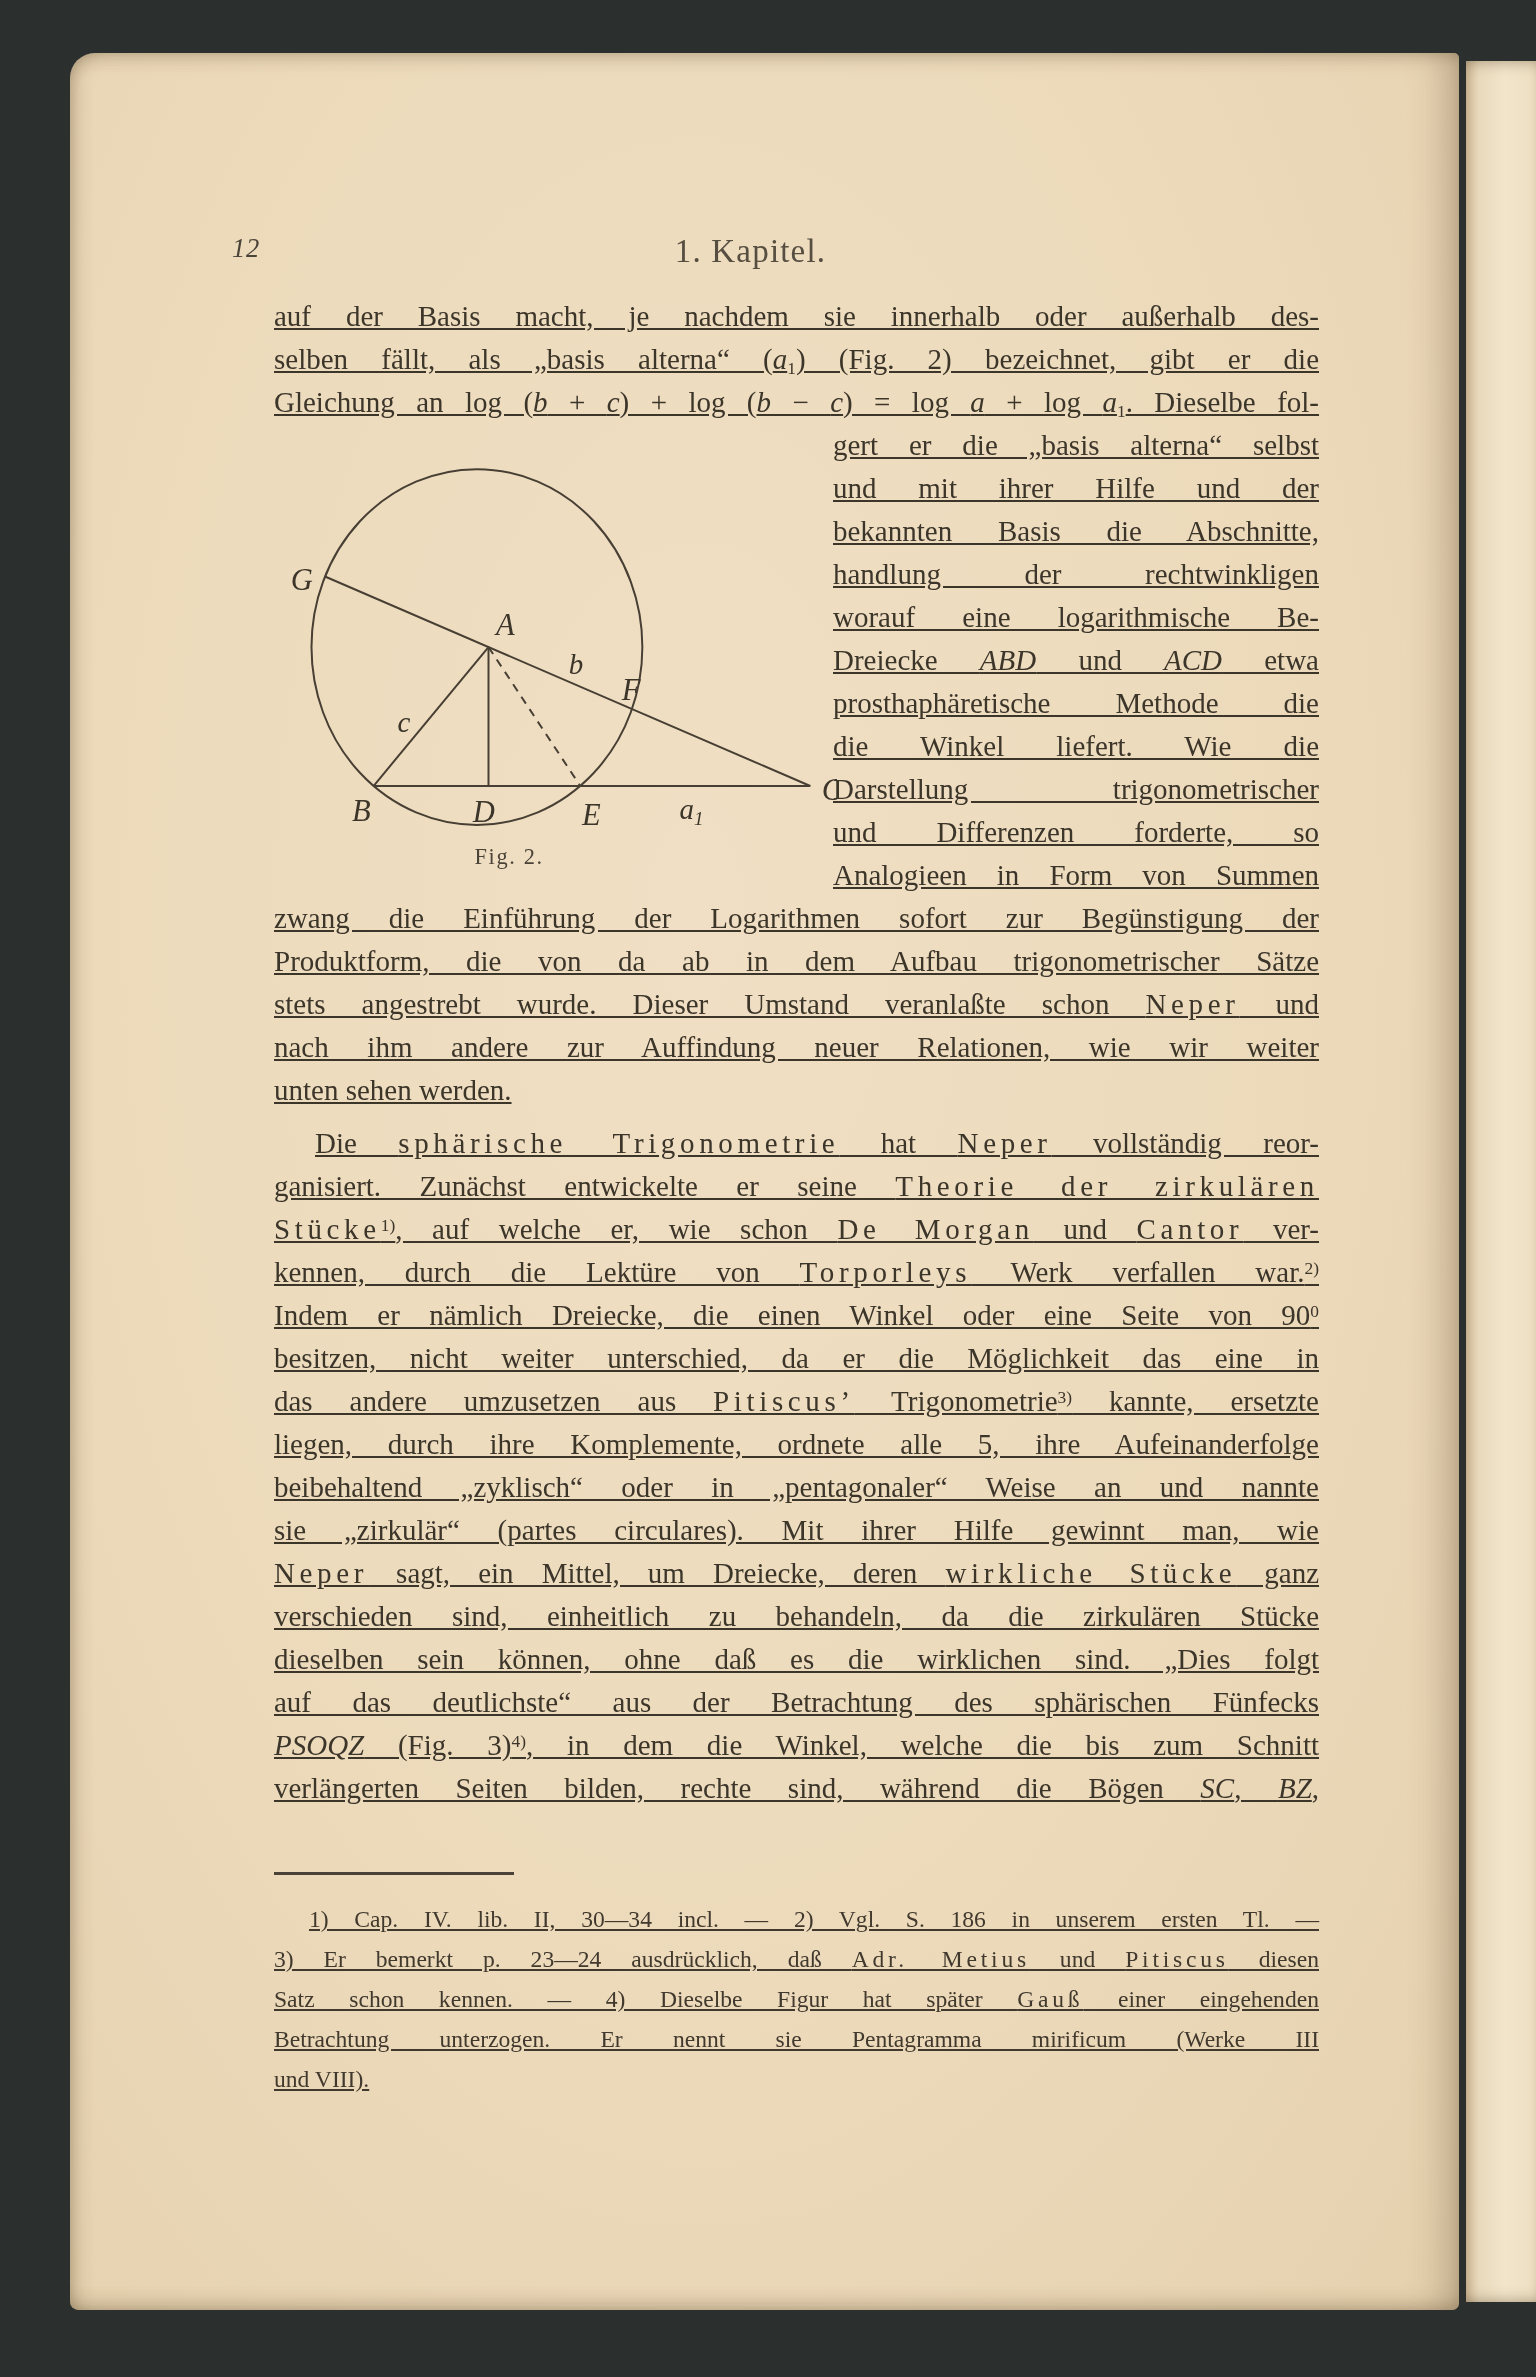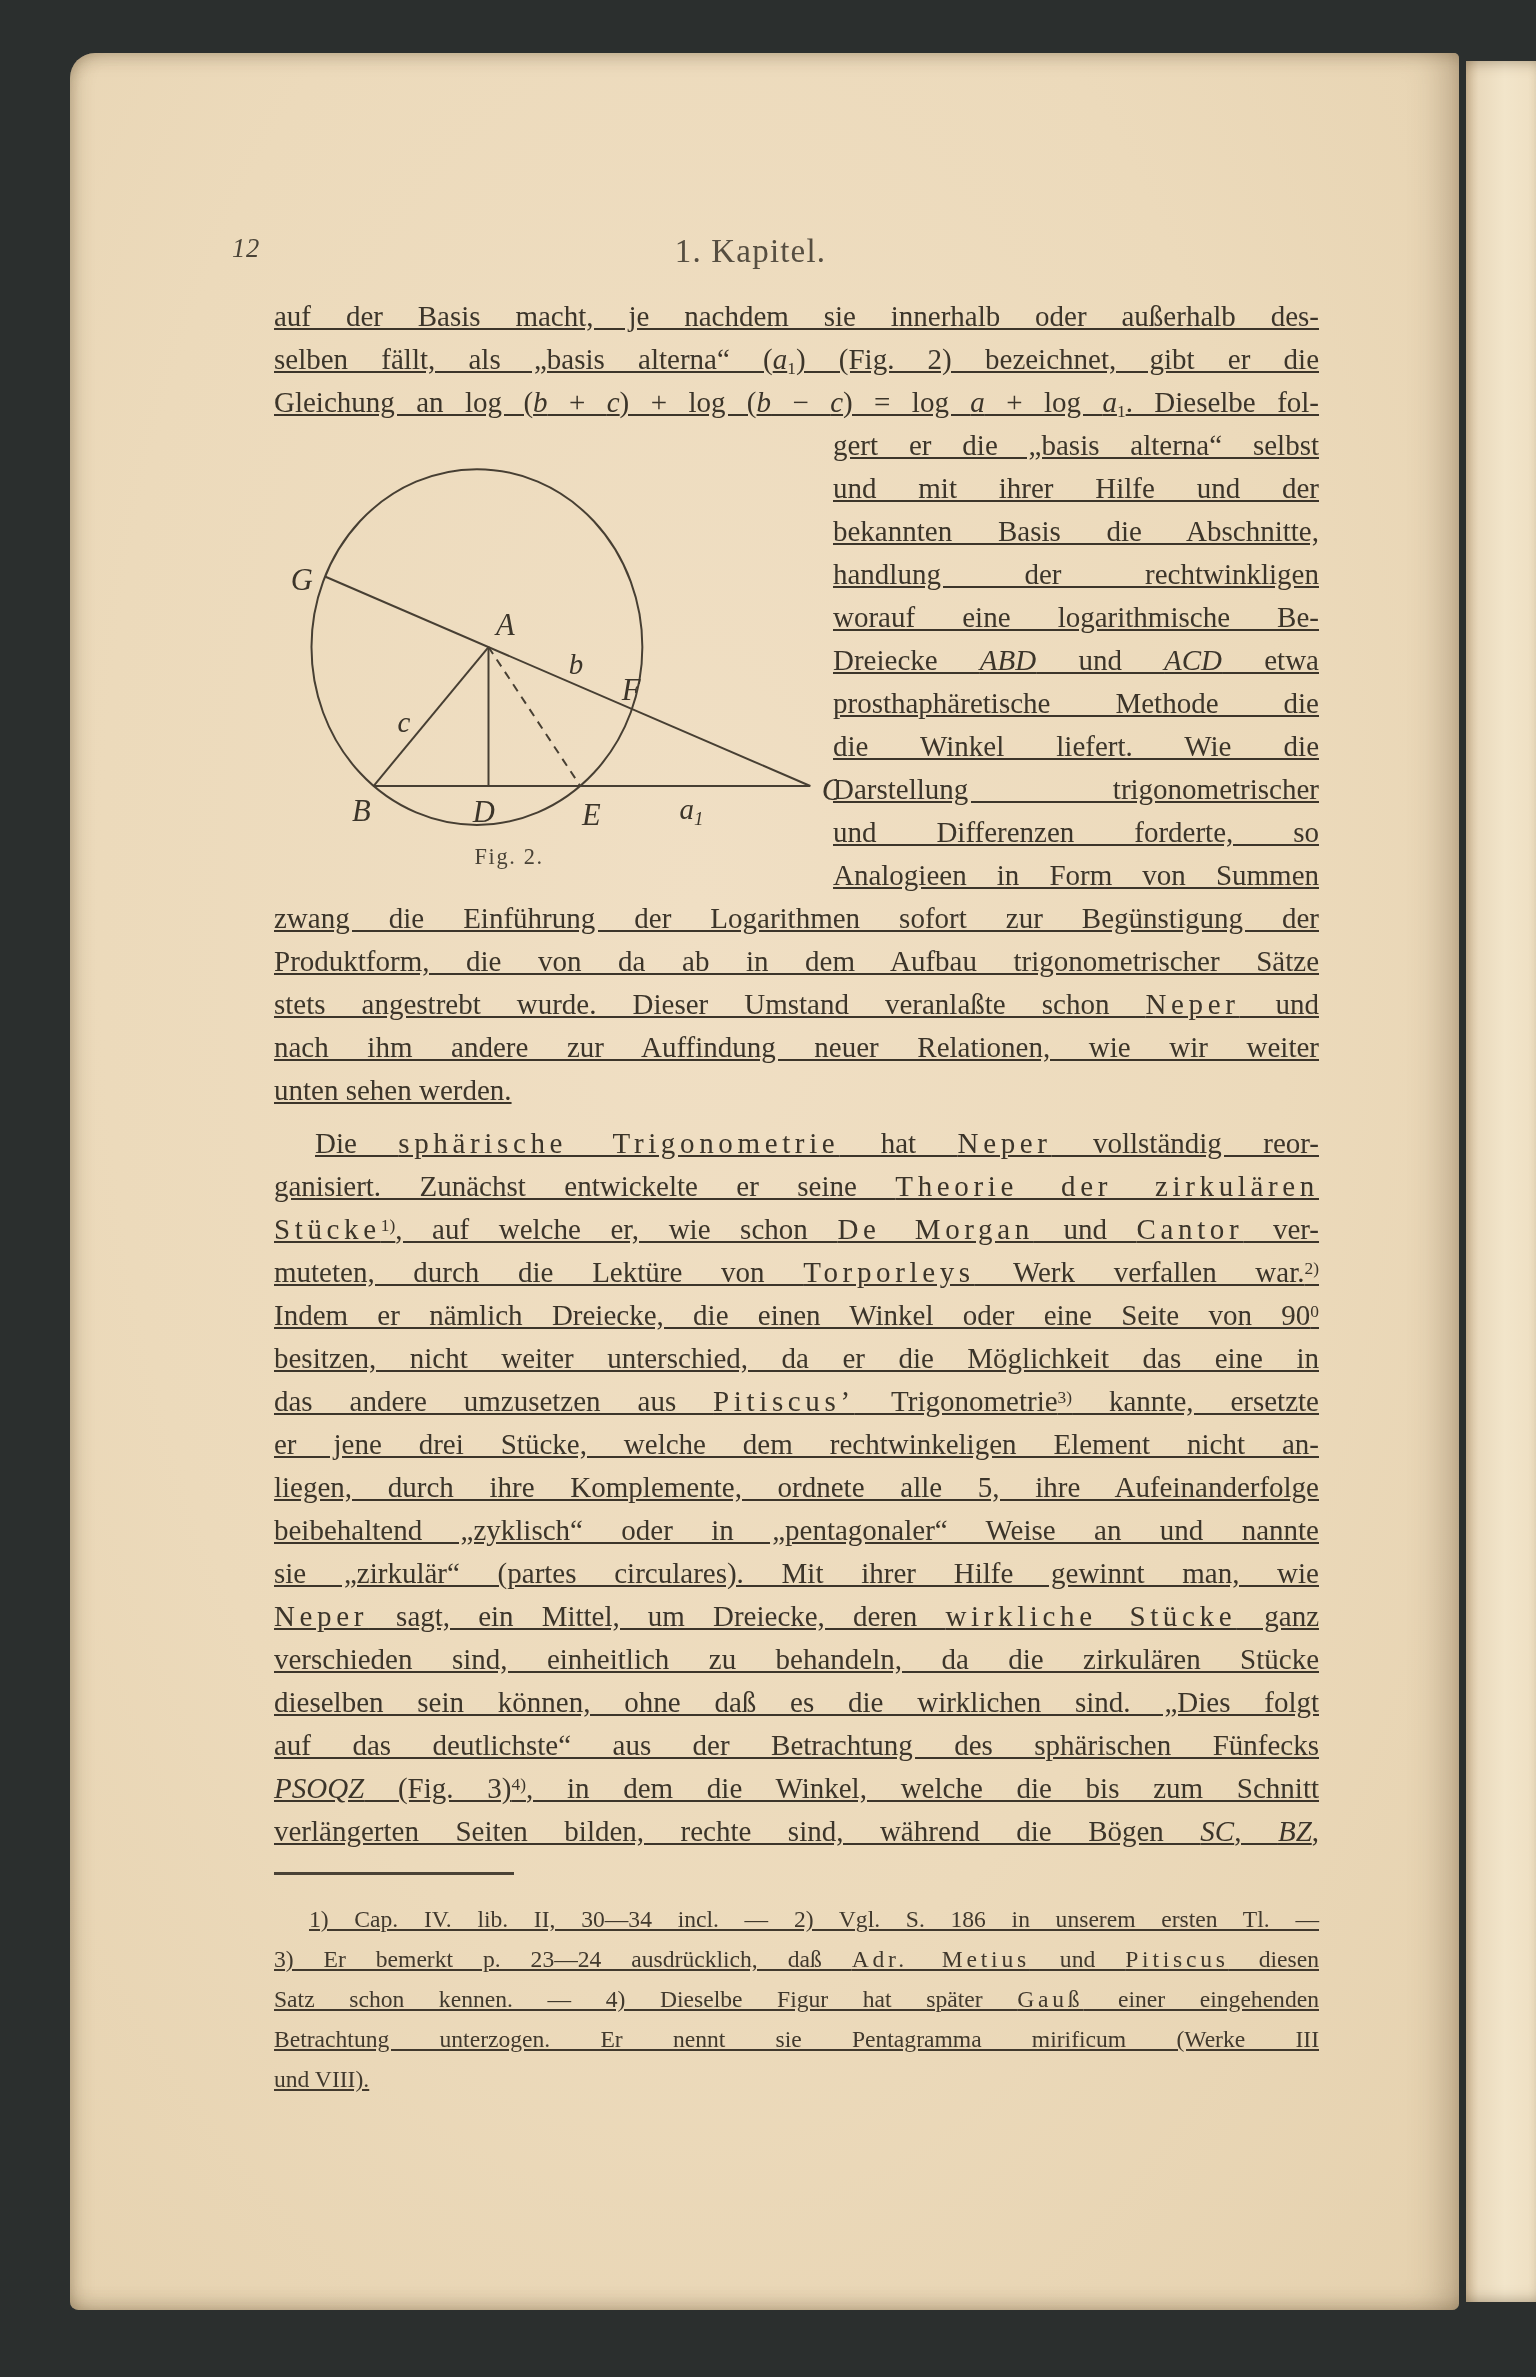--- a/index.html
+++ b/index.html
@@ -89,25 +89,24 @@
         <div class="line beside"><span>und Differenzen forderte, so</span></div>
         <div class="line beside"><span>Analogieen in Form von Summen</span></div>
         <div class="line"><span>zwang die Einführung der Logarithmen sofort zur Begünstigung der</span></div>
         <div class="line"><span>Produktform, die von da ab in dem Aufbau trigonometrischer Sätze</span></div>
         <div class="line"><span>stets angestrebt wurde.  Dieser Umstand veranlaßte schon </span><span class="sp">Neper</span><span> und</span></div>
         <div class="line"><span>nach ihm andere zur Auffindung neuer Relationen, wie wir weiter</span></div>
         <div class="line end"><span>unten sehen werden.</span></div>
         <div class="line para"><span>Die </span><span class="sp">sphärische Trigonometrie</span><span> hat </span><span class="sp">Neper</span><span> vollständig reor-</span></div>
         <div class="line"><span>ganisiert.  Zunächst entwickelte er seine </span><span class="sp">Theorie der zirkulären</span></div>
         <div class="line"><span class="sp">Stücke</span><span class="sup">1)</span><span>, auf welche er, wie schon </span><span class="sp">De Morgan</span><span> und </span><span class="sp">Cantor</span><span> ver-</span></div>
-        <div class="line"><span>muteten, durch die Lektüre von </span><span class="sp">Torporleys</span><span> Werk verfallen war.</span><span class="sup">2)</span></div>
+        <div class="line"><span>kennen, durch die Lektüre von </span><span class="sp">Torporleys</span><span> Werk verfallen war.</span><span class="sup">2)</span></div>
         <div class="line"><span>Indem er nämlich Dreiecke, die einen Winkel oder eine Seite von 90</span><span class="sup">0</span></div>
         <div class="line"><span>besitzen, nicht weiter unterschied, da er die Möglichkeit das eine in</span></div>
         <div class="line"><span>das andere umzusetzen aus </span><span class="sp">Pitiscus’</span><span> Trigonometrie</span><span class="sup">3)</span><span> kannte, ersetzte</span></div>
-        <div class="line"><span>er jene drei Stücke, welche dem rechtwinkeligen Element nicht an-</span></div>
         <div class="line"><span>liegen, durch ihre Komplemente, ordnete alle 5, ihre Aufeinanderfolge</span></div>
         <div class="line"><span>beibehaltend „zyklisch“ oder in „pentagonaler“ Weise an und nannte</span></div>
         <div class="line"><span>sie „zirkulär“ (partes circulares).  Mit ihrer Hilfe gewinnt man, wie</span></div>
         <div class="line"><span class="sp">Neper</span><span> sagt, ein Mittel, um Dreiecke, deren </span><span class="sp">wirkliche Stücke</span><span> ganz</span></div>
         <div class="line"><span>verschieden sind, einheitlich zu behandeln, da die zirkulären Stücke</span></div>
         <div class="line"><span>dieselben sein können, ohne daß es die wirklichen sind.  „Dies folgt</span></div>
         <div class="line"><span>auf das deutlichste“ aus der Betrachtung des sphärischen Fünfecks</span></div>
         <div class="line"><span class="it">PSOQZ</span><span> (Fig. 3)</span><span class="sup">4)</span><span>, in dem die Winkel, welche die bis zum Schnitt</span></div>
         <div class="line"><span>verlängerten Seiten bilden, rechte sind, während die Bögen </span><span class="it">SC</span><span>, </span><span class="it">BZ</span><span>,</span></div>
       </div>

